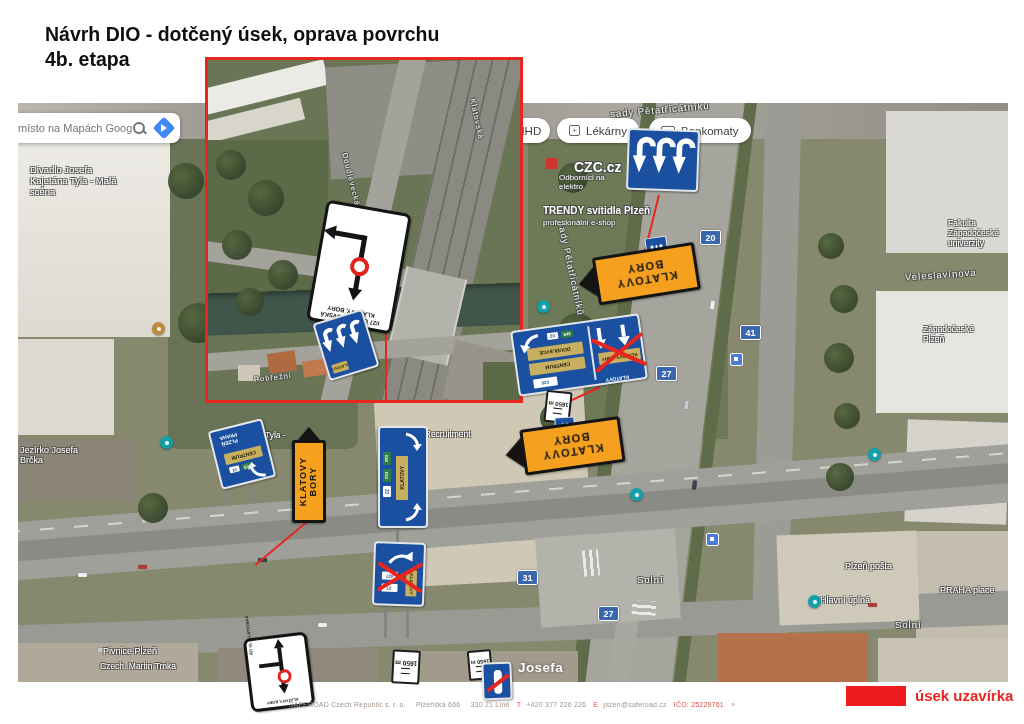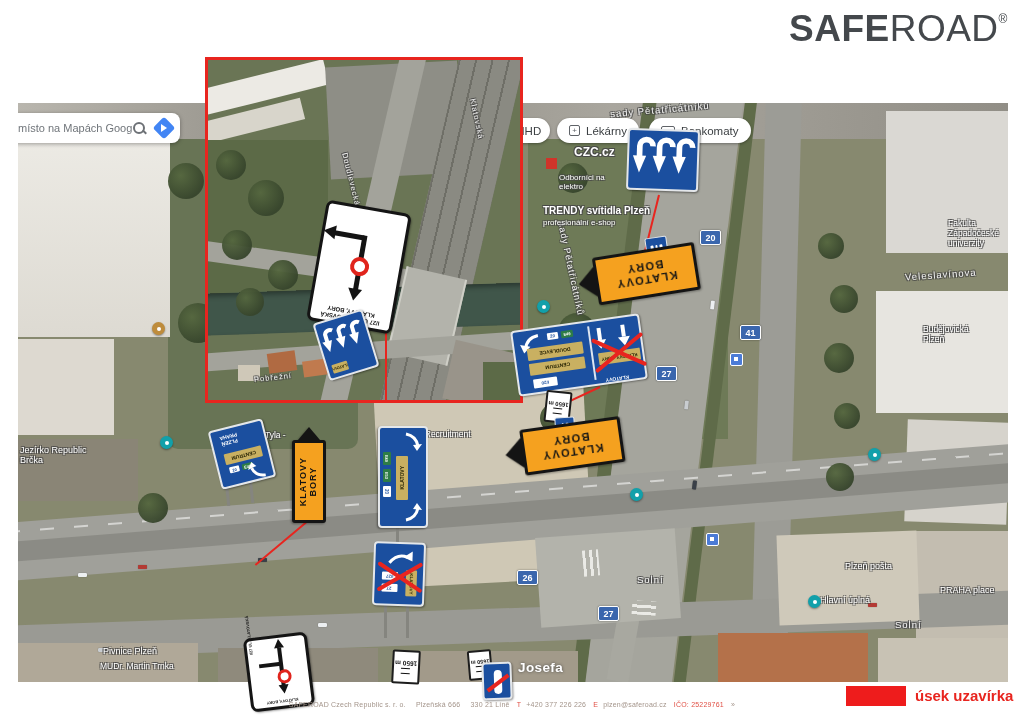--- a/index.html
+++ b/index.html
@@ -81,22 +81,23 @@
   .legend-label{position:absolute;left:915px;top:687px;font-size:15px;font-weight:700;color:#e8251f;z-index:40;}
   .footer{position:absolute;left:0;right:0;top:701px;text-align:center;font-size:7px;color:#a3948a;z-index:39;letter-spacing:.2px;}
   .footer span{margin:0 4px;}
   .footer .fr{color:#e05045;margin:0 1px;}
 </style>
 </head>
 <body>
 <div id="stage">
 
 <div class="title">
-</div>
-<div class="logo"><span class="b">SAFE</span><span class="l">ROAD</span><sup>®</sup></div>
+  <div>Návrh DIO - dotčený úsek, oprava povrchu</div>
+  <div>4b. etapa</div>
+</div>
 
 <div id="map">
 
   <div>
     <div class="patch" style="left:0;top:0;width:990px;height:36px;background:linear-gradient(90deg,#b9b6ae,#8f8c84 30%,#a9a69e 60%,#918e86);"></div>
     <div class="patch" style="left:150px;top:36px;width:190px;height:310px;background:#687455;border-radius:10px;"></div>
     <div class="patch" style="left:510px;top:36px;width:200px;height:300px;background:#6e7a57;"></div>
     <div class="patch" style="left:0;top:38px;width:152px;height:196px;background:linear-gradient(180deg,#eceae4,#dddad2);"></div>
     <div class="patch" style="left:0;top:236px;width:96px;height:96px;background:#ddd9d0;"></div>
     <div class="patch" style="left:0;top:336px;width:120px;height:62px;background:#8a8576;"></div>
@@ -169,46 +170,47 @@
   <div class="chip" style="left:539px;">
         <span class="cic" style="width:9px;height:9px;text-align:center;font-size:8px;line-height:9px;color:#5f6368;">+</span>
         <span>Lékárny</span>
       </div>
   <div class="chip" style="left:631px;">
         <span class="cic" style="width:12px;height:8px;"></span>
         <span>Bankomaty</span>
       </div>
   <div class="watermark">Josefa</div>
 
+  <div class="mlab" style="left:12px;top:62px;width:96px;font-size:9.5px;">Divadlo Josefa Kajetána Tyla - Malá scéna</div>
   <div class="mlab" style="left:197px;top:328px;width:72px;font-size:8.5px;">Divadlo J. K. Tyla - Nová scéna</div>
-  <div class="mlab" style="left:2px;top:342px;width:80px;font-size:9px;">Jezírko Republic Brčka</div>
+  <div class="mlab" style="left:2px;top:342px;width:80px;font-size:9px;">Jezírko Josefa Brčka</div>
   <div class="mlab" style="left:85px;top:543px;font-size:9px;">Pivnice Plzeň</div>
-  <div class="mlab" style="left:82px;top:559px;font-size:8.5px;">MUDr. Martin Trnka</div>
+  <div class="mlab" style="left:82px;top:559px;font-size:8.5px;">Czech. Martin Trnka</div>
   <div class="mlab street" style="left:592px;top:2px;font-size:9.5px;transform:rotate(-5deg);">sady Pětatřicátníků</div>
   <div class="mlab street" style="left:548px;top:118px;font-size:9px;transform:rotate(78deg);transform-origin:0 0;">sady Pětatřicátníků</div>
   <div class="mlab street" style="left:516px;top:338px;font-size:8px;transform:rotate(-8deg);">sady Pětatřicátníků</div>
   <div class="mlab street" style="left:887px;top:167px;font-size:9.5px;transform:rotate(-4deg);">Veleslavínova</div>
   <div class="mlab" style="left:930px;top:116px;width:62px;font-size:8.5px;">Fakulta Západočeské univerzity</div>
-  <div class="mlab" style="left:905px;top:222px;width:62px;font-size:8.5px;">Budějovická Plzeň</div>
+  <div class="mlab" style="left:905px;top:222px;width:62px;font-size:8.5px;">Západočeské Plzeň</div>
   <div class="mlab street" style="left:619px;top:472px;font-size:9.5px;">Solní</div>
   <div class="mlab street" style="left:877px;top:517px;font-size:9.5px;">Solní</div>
   <div class="mlab" style="left:802px;top:492px;font-size:9px;">Hlavní úplná</div>
   <div class="mlab" style="left:827px;top:458px;font-size:9px;">Plzeň pošta</div>
   <div class="mlab" style="left:922px;top:482px;font-size:9px;">PRAHA place</div>
   <div class="mlab" style="left:525px;top:102px;font-size:10px;font-weight:700;">TRENDY svítidla Plzeň</div>
   <div class="mlab" style="left:525px;top:115px;font-size:8px;">profesionální e-shop</div>
-  <div class="mlab" style="left:556px;top:43px;font-size:12px;font-weight:700;">CZC.cz</div>
+  <div class="mlab" style="left:556px;top:56px;font-size:14px;font-weight:700;">CZC.cz</div>
   <div class="mlab" style="left:541px;top:70px;width:70px;font-size:8px;">Odborníci na elektro</div>
   <div class="patch" style="left:528px;top:55px;width:11px;height:11px;background:#d0342a;z-index:6;"></div>
   <div class="mlab" style="left:374px;top:327px;width:90px;font-size:8.5px;">Triangle Recruitment s.r.o.</div>
 
   <div class="shield" style="left:682px;top:127px;">20</div>
   <div class="shield" style="left:722px;top:222px;">41</div>
   <div class="shield" style="left:638px;top:263px;">27</div>
-  <div class="shield" style="left:499px;top:467px;">26</div>
+  <div class="shield" style="left:499px;top:467px;">31</div>
   <div class="shield" style="left:580px;top:503px;">27</div>
 
   <span class="pin" style="left:134px;top:219px;background:#be8c3c;"></span>
   <span class="pin" style="left:142px;top:333px;background:#12a0aa;"></span>
   <span class="pin" style="left:519px;top:197px;background:#12a0aa;"></span>
   <span class="pin" style="left:612px;top:385px;background:#12a0aa;"></span>
   <span class="pin" style="left:850px;top:345px;background:#12a0aa;"></span>
   <span class="pin" style="left:790px;top:492px;background:#12a0aa;"></span>
   <span class="tstop" style="left:712px;top:250px;"></span>
   <span class="tstop" style="left:688px;top:430px;"></span>

